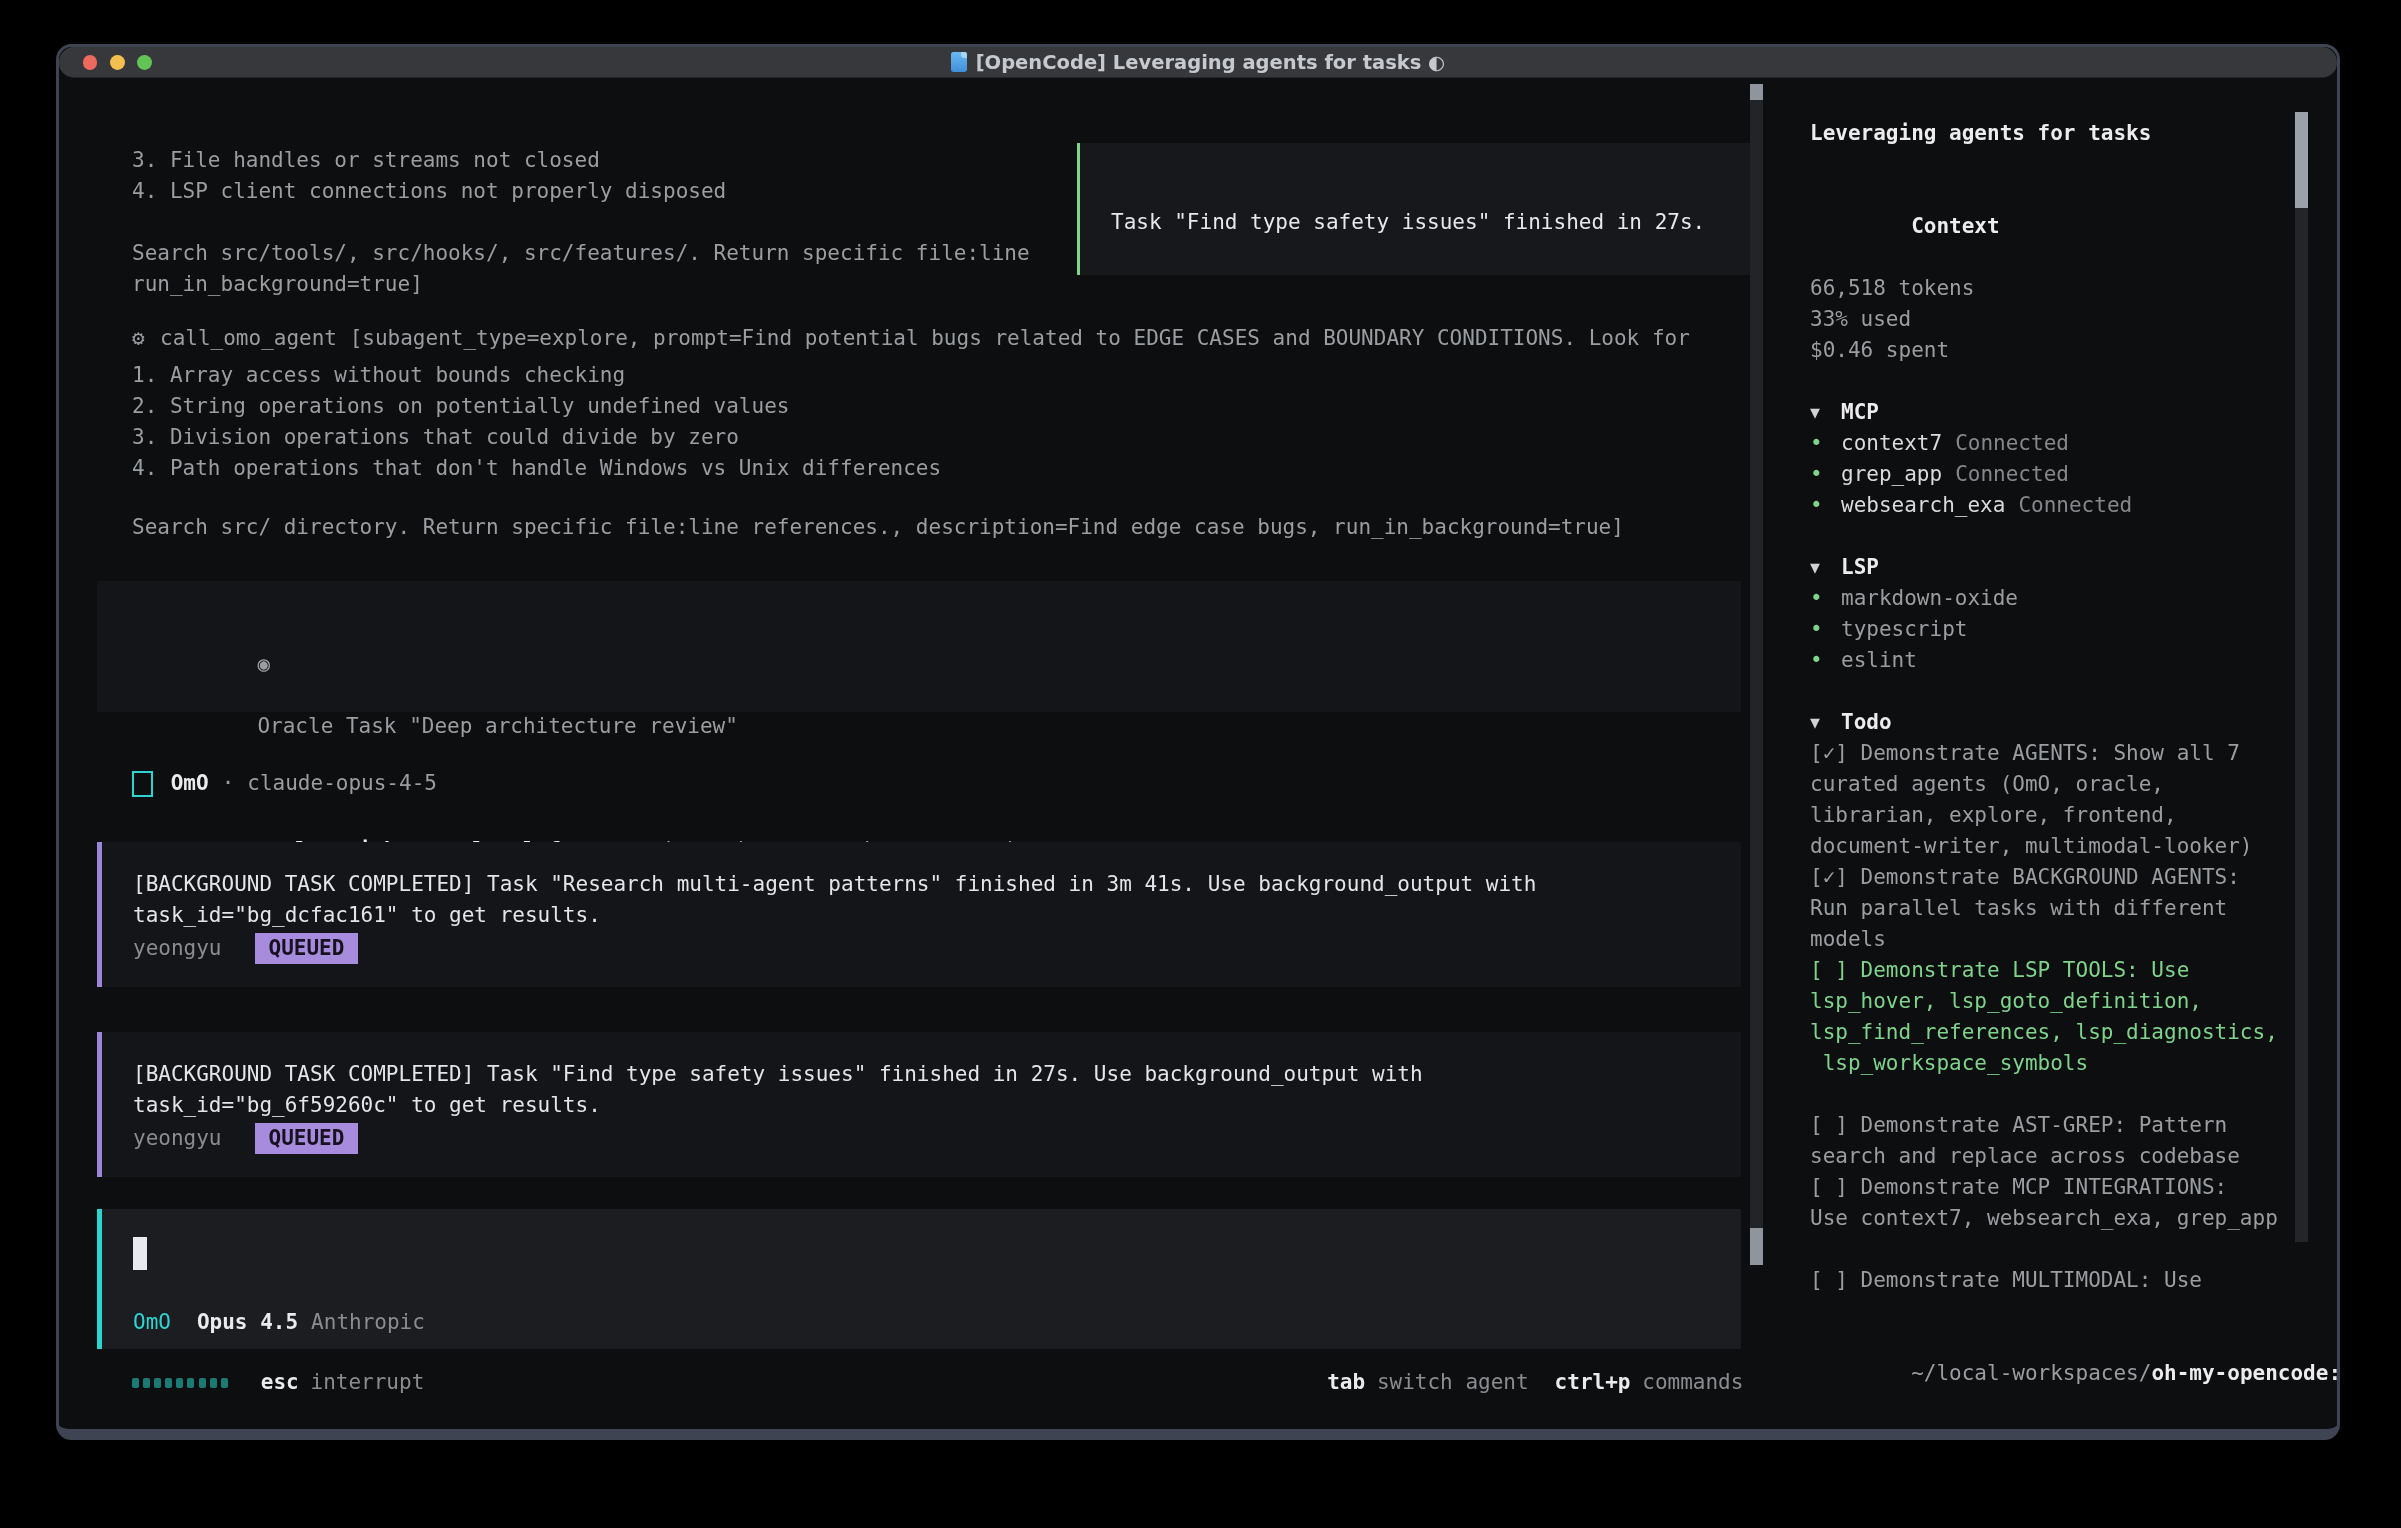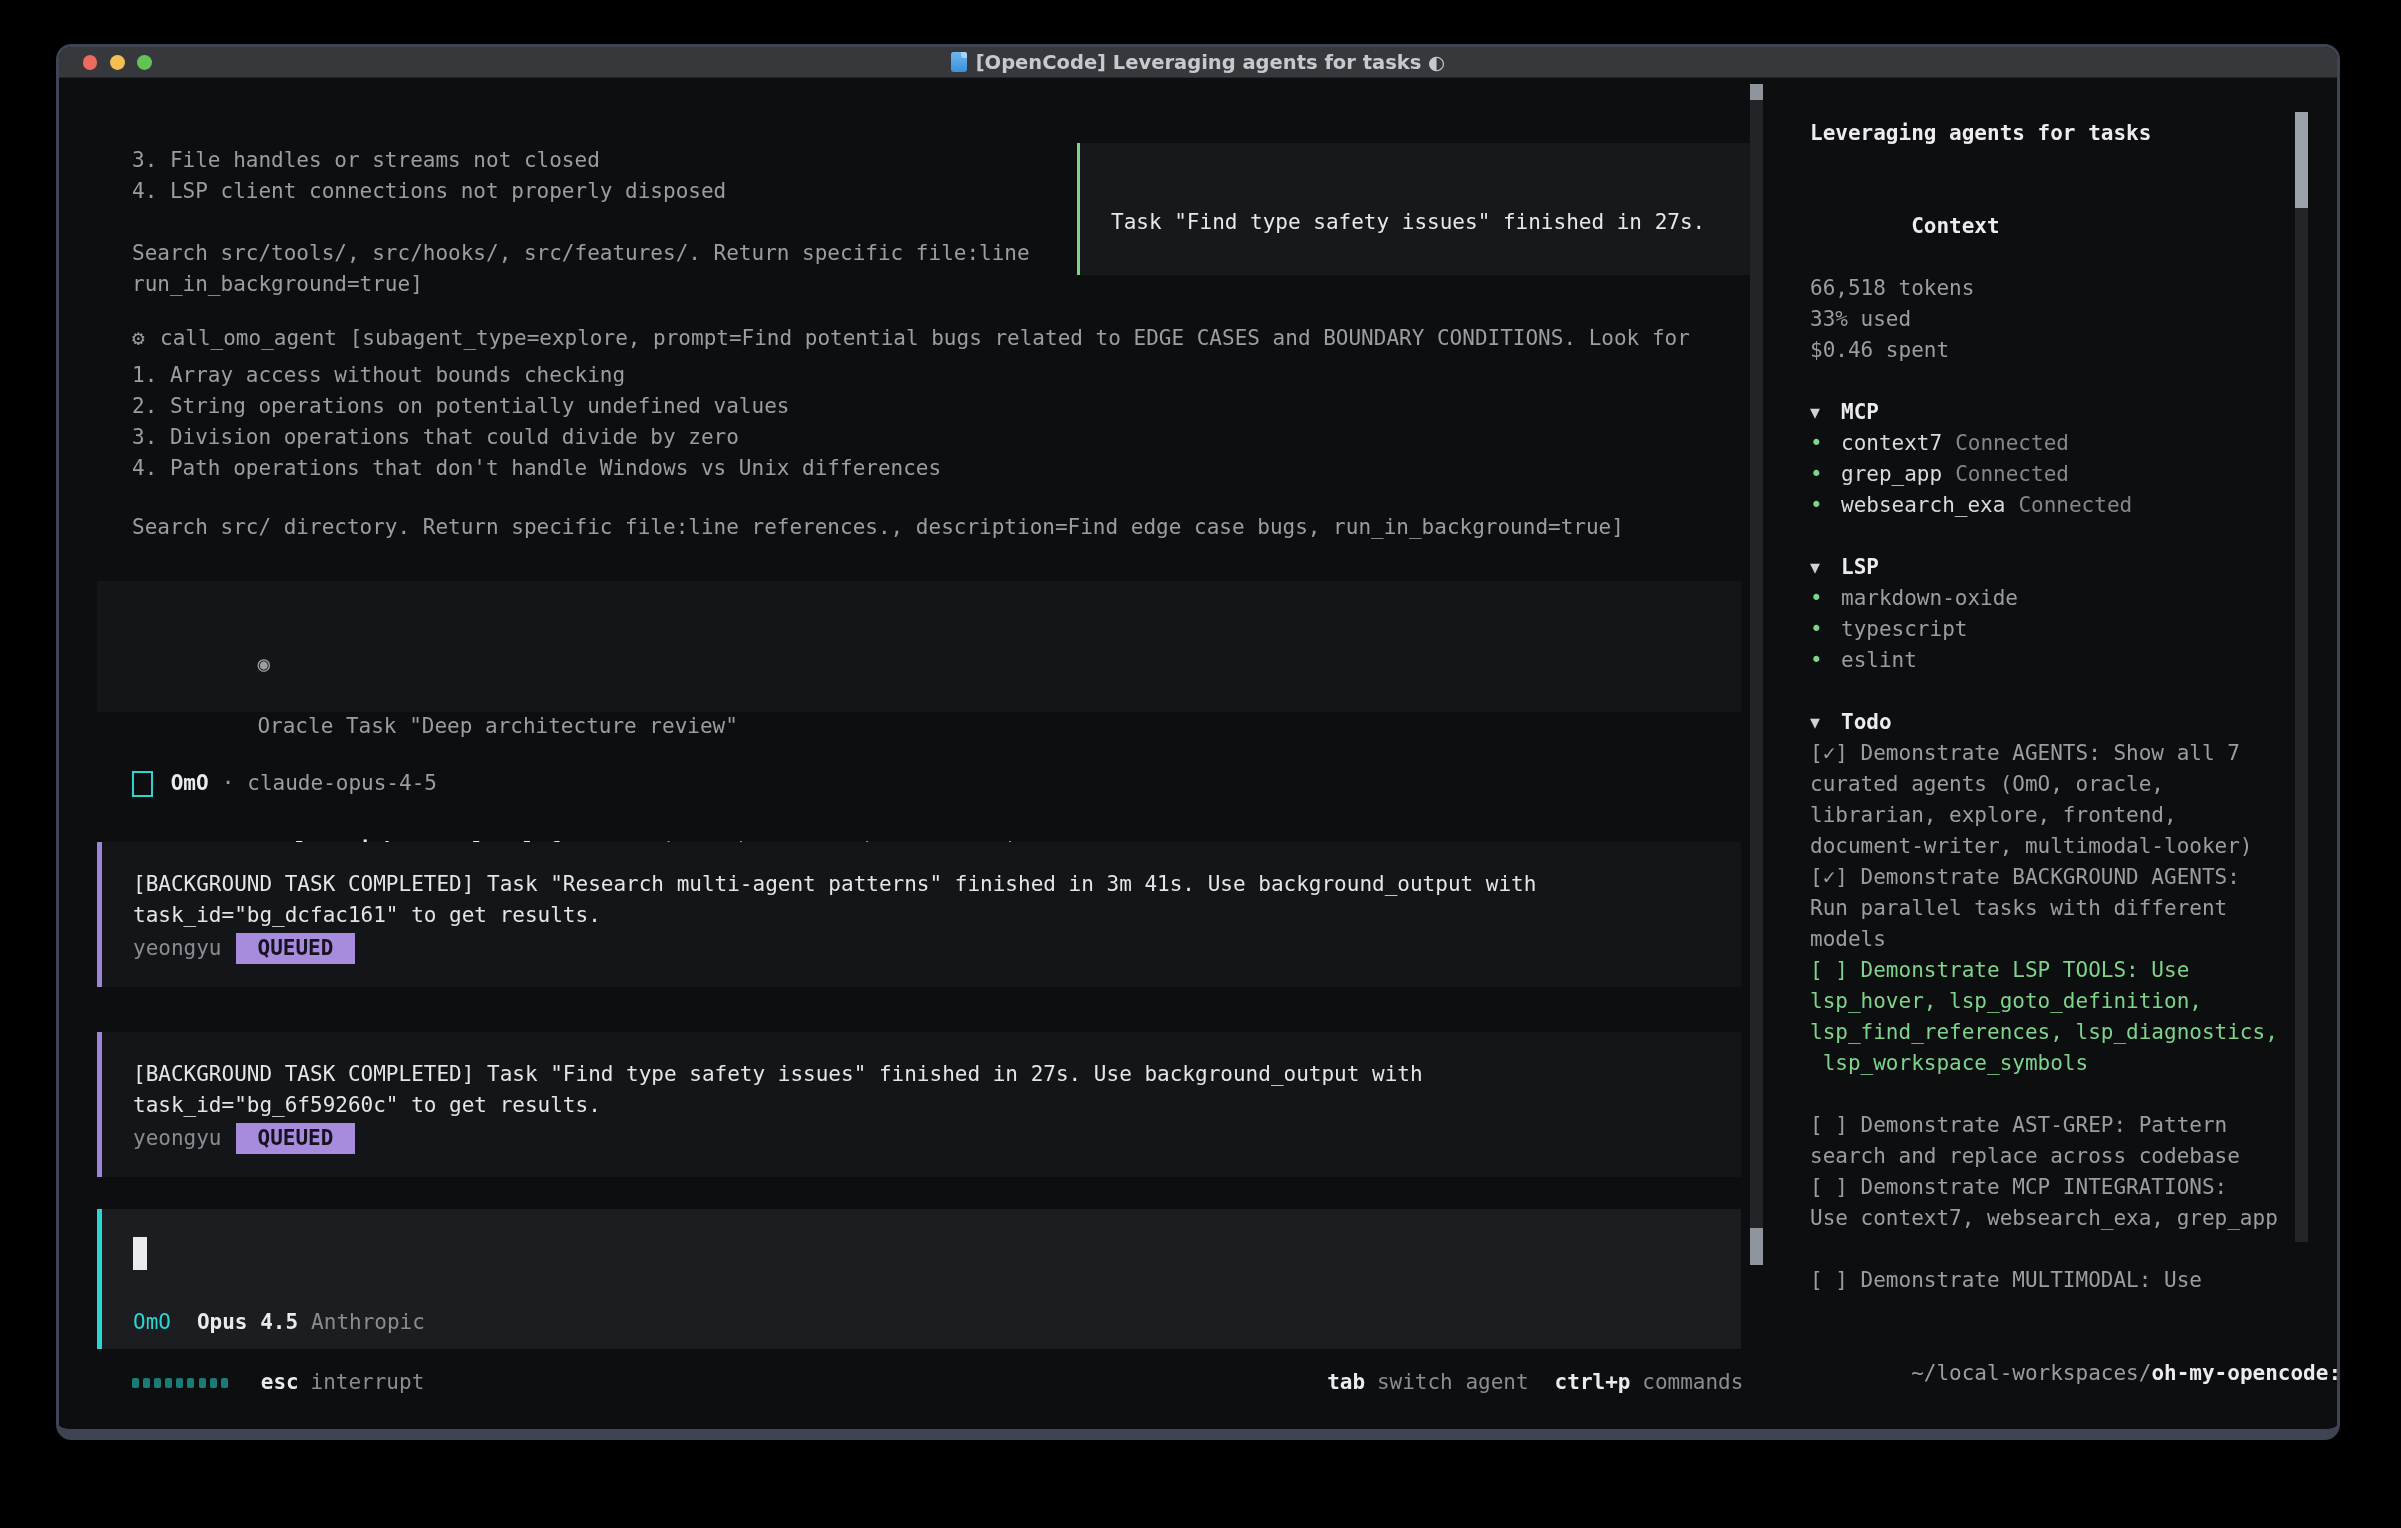--- a/index.html
+++ b/index.html
@@ -2,21 +2,21 @@
 <html style="font-size:9.5px"><head>
 <meta charset="utf-8">
 <style>
   * { margin:0; padding:0; box-sizing:border-box; }
   html,body { width:2401px; height:1528px; background:#000; overflow:hidden;
               font-family:"DejaVu Sans Mono", monospace; }
   .window { position:absolute; left:56px; top:44px; width:2284px; height:1396px;
             background:#0d0e10; border:3.5px solid #3e4452; border-bottom-width:11.8px;
             border-radius:15.4px; overflow:hidden; }
   .titlebar { position:absolute; left:0; top:0; right:0; height:31px; background:#37383c;
-              border-bottom:1.2px solid #242528; display:flex; align-items:center; justify-content:center; }
+              border-bottom:1.2px solid #242528; display:flex; align-items:center; justify-content:center;border-radius:15px; }
   .traffic { position:absolute; left:23.6px; top:8.3px; display:flex; gap:12.4px; }
   .light { width:14.8px; height:14.8px; border-radius:50%; }
   .light.red{background:#ed6a5e;} .light.yellow{background:#f5bf4f;} .light.green{background:#61c454;}
   .titlewrap { display:flex; align-items:center; gap:8.3px; }
   .doc-icon { width:16.5px; height:20px; background:linear-gradient(180deg,#6db8f2 0%,#3f8fd8 100%);
               border-radius:2.4px; position:relative; }
   .doc-icon:after { content:""; position:absolute; right:0; top:0; width:5.9px; height:5.9px;
               background:#a8d4f7; border-radius:0 2.4px 0 3.5px; }
   .titletext { font-family:"DejaVu Sans", sans-serif; font-weight:bold; font-size:19.5px; color:#c6cacf; }
 
@@ -45,21 +45,21 @@
 
   .agent-head { position:absolute; left:73px; top:689px; height:31px; display:flex; align-items:center; }
   .omo-icon { width:21px; height:26px; border:2.4px solid #2bd5d1; display:inline-block;
               padding:3px; margin-right:17.7px; }
   .omo-icon .fill { width:100%; height:100%; background:#2bd5d1; }
 
   .taskmsg { border-left:5.9px solid #9d84d6; background:#141519; padding:27px 0 0 31px; height:145px; }
   .task1 { top:763px; } .task2 { top:953px; }
   .taskmsg .line { color:#e3e5e7; }
   .authorrow { margin-top:2.4px; display:flex; align-items:center; }
-  .badge { display:inline-block; margin-left:14px; padding:0 22px; background:#a78bdd;
+  .badge { display:inline-block; margin-left:33px; padding:0 14px; background:#a78bdd;
            color:#17121f; font-weight:bold; }
 
   .inputpanel { top:1130px; height:140px; background:#1c1d20; border-left:5.3px solid #2bd5d1;
                 padding:28px 0 0 31px; }
   .cursor { width:14px; height:33px; background:#e9ebed; }
   .modelrow { margin-top:37px; display:flex; }
   .cyan { color:#2bd5d1; }
   .modelrow .model { margin-left:26px; } .modelrow .provider { margin-left:13px; }
 
   .statusbar { position:absolute; left:73px; right:23.6px; top:1288px; height:31px;

